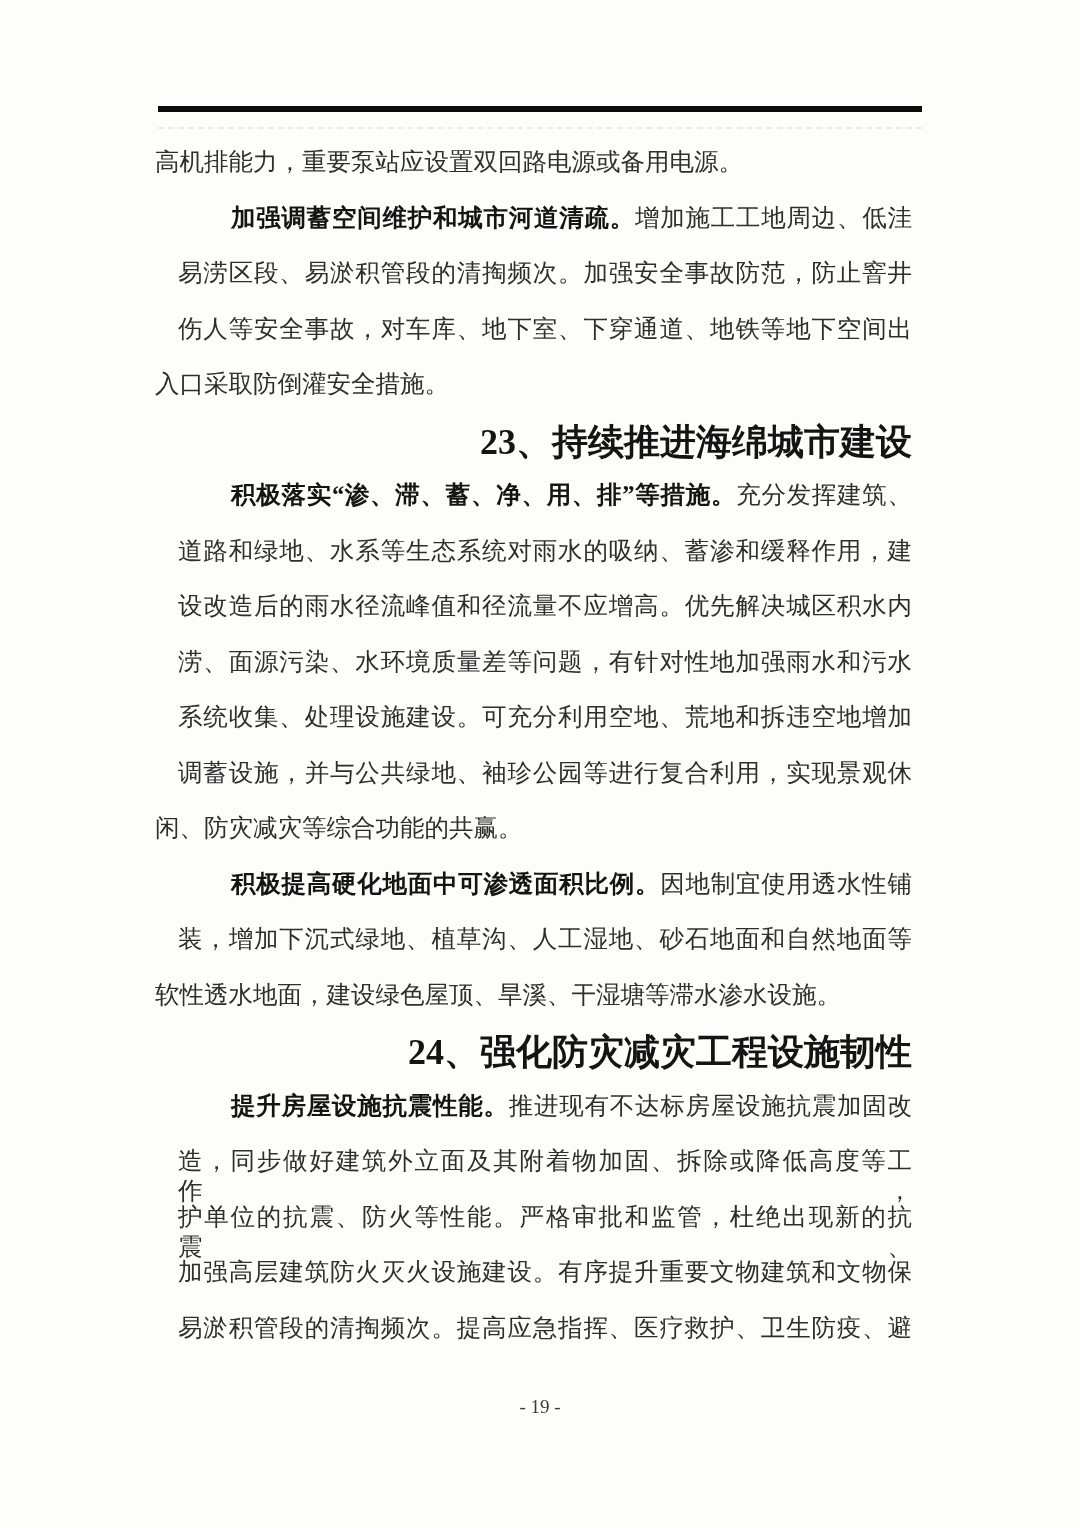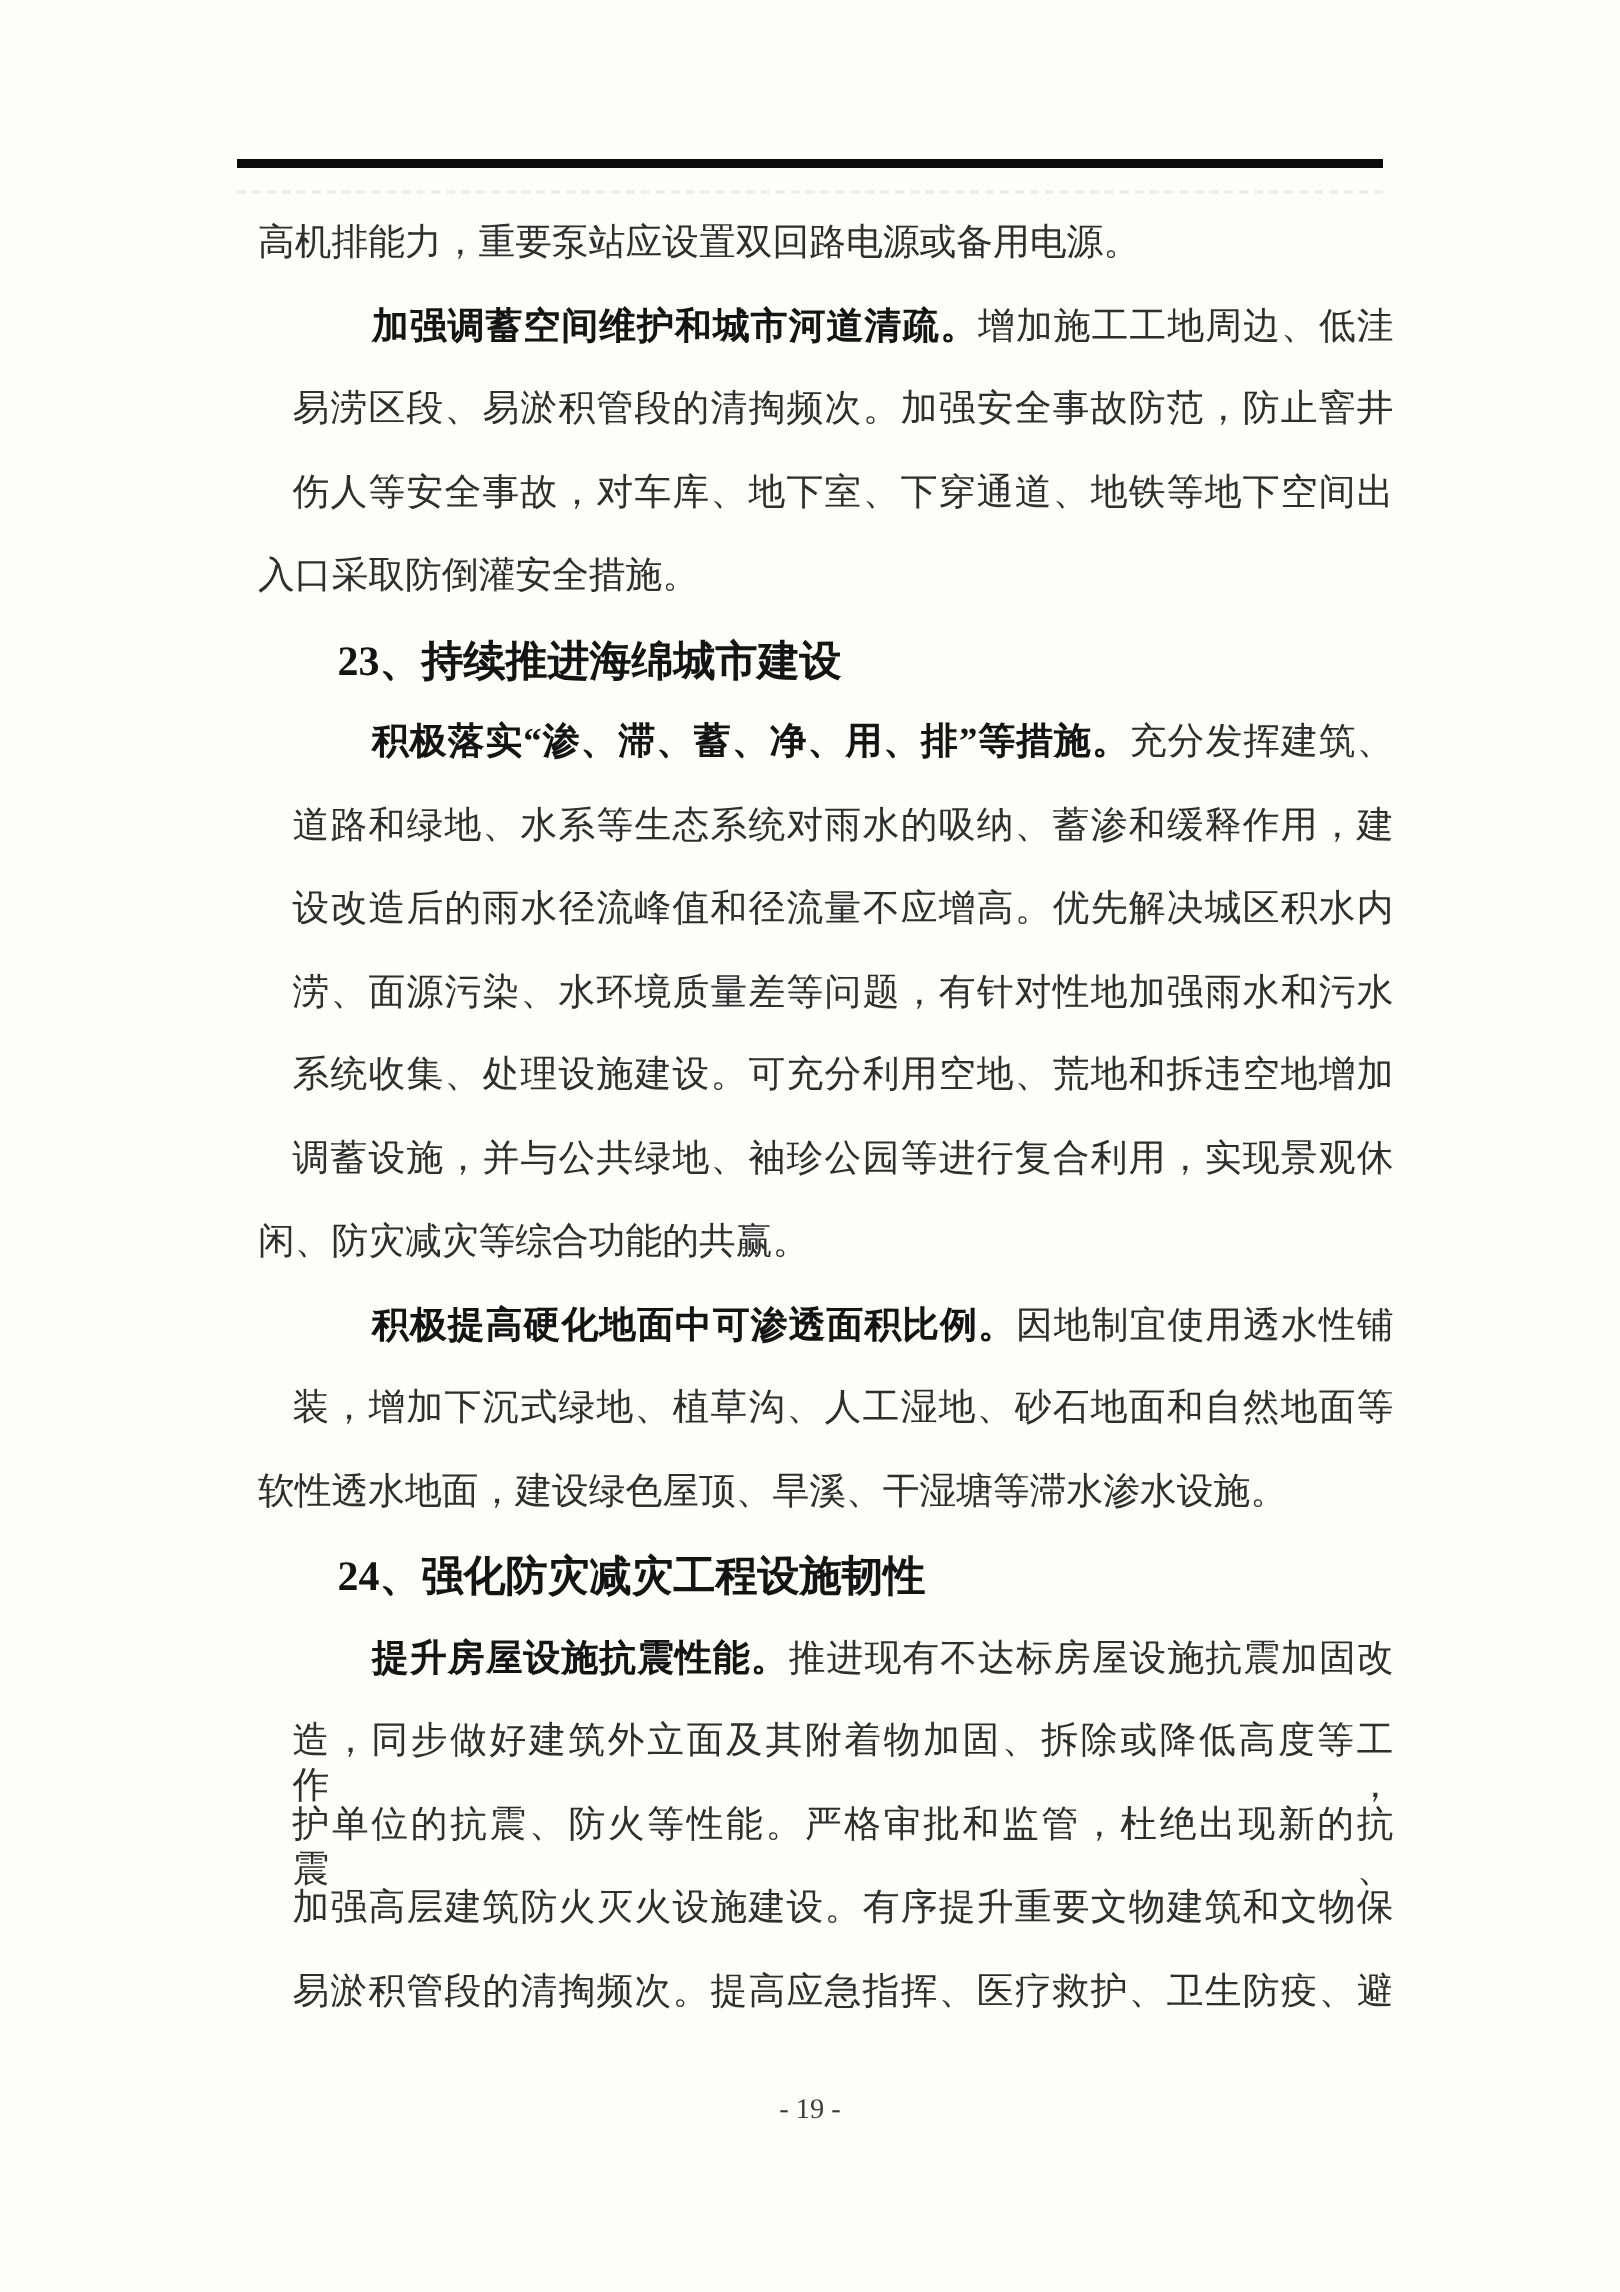--- a/index.html
+++ b/index.html
@@ -26,21 +26,21 @@
   .top-rule-echo {
     position: absolute;
     left: 158px;
     top: 127px;
     width: 764px;
     height: 0;
     border-top: 2px dashed rgba(0,0,0,0.07);
   }
   .doc-body {
     position: absolute;
-    left: 172px;
+    left: 155px;
     top: 147px;
     width: 757px;
   }
   .line {
     height: 55.5px;
     font-size: 24.5px;
     line-height: 30px;
     color: #2e2e2e;
     white-space: nowrap;
     letter-spacing: 0;
@@ -49,24 +49,25 @@
     white-space: normal;
     text-align: justify;
     text-align-last: justify;
     margin-left: 23px;
     -moz-text-align-last: justify;
   }
   .line.ind {
     text-indent: 53px;
   }
   .line.heading {
-    font-size: 28px;
+    font-size: 36px;
     font-weight: 700;
     color: #101010;
     line-height: 34px;
+    text-align: right;
   }
   .seg.b {
     font-weight: 700;
     color: #141414;
   }
   .page-number {
     position: absolute;
     left: 0;
     top: 1396px;
     width: 100%;

